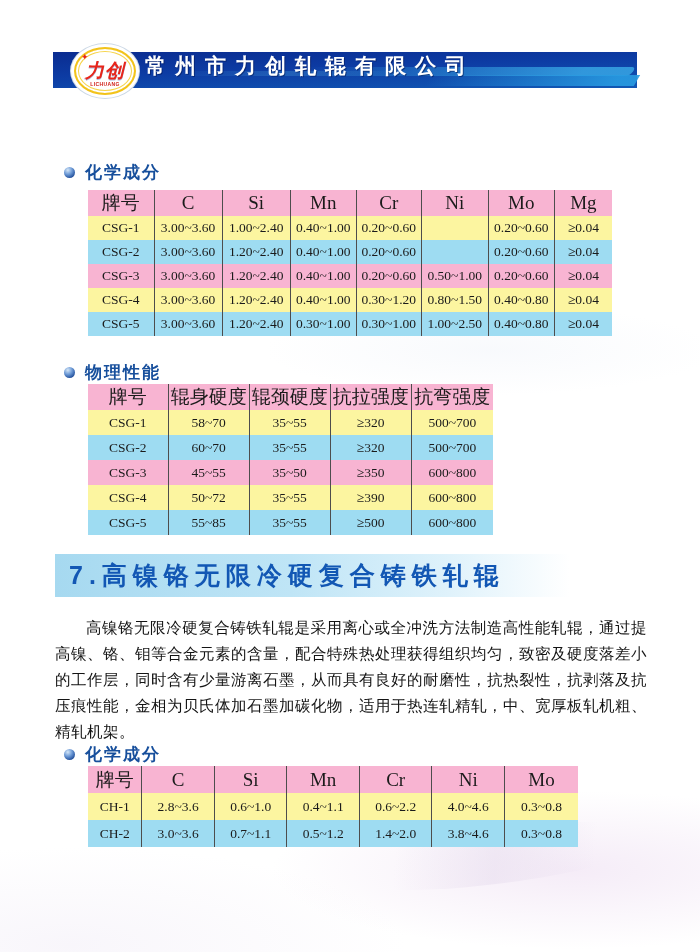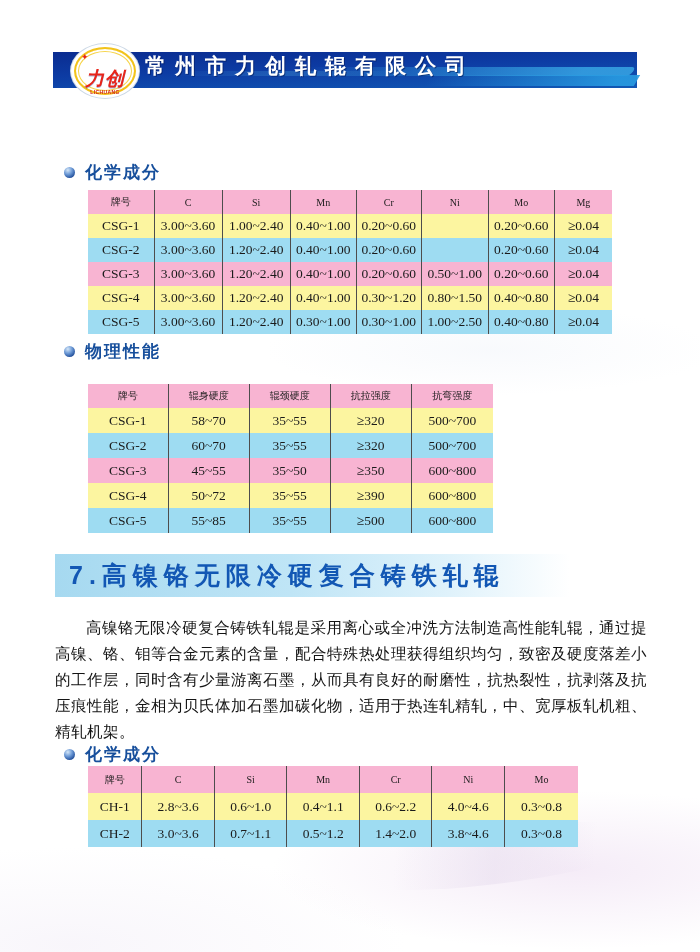--- a/index.html
+++ b/index.html
@@ -42,44 +42,44 @@
     text-shadow:1px 1px 0 rgba(0,20,80,.55);
   }
   .logo{
     position:absolute;left:21px;top:-5px;width:58px;height:44px;
     background:#ffffff;border:2px solid #f2c31b;border-radius:50%;
     box-shadow:0 0 0 3px #ffffff, 0 0 0 4px #cdd9e6, inset 0 0 0 2px #ffffff, inset 0 0 0 3px #f6d44a;
     text-align:center;z-index:2;
   }
   .logo-text{
     color:#e8251a;font-weight:bold;font-style:italic;font-size:19px;line-height:1;
-    margin-top:20px;letter-spacing:1px;text-shadow:0 1px 0 rgba(20,60,160,.35);
+    margin-top:12px;letter-spacing:1px;text-shadow:0 1px 0 rgba(20,60,160,.35);
   }
   .logo-sub{color:#d02018;font-size:5px;font-weight:bold;letter-spacing:.4px;margin-top:2px;line-height:1;}
   .logo-star{position:absolute;left:5px;top:4px;color:#e8251a;font-size:9px;line-height:1;}
 
   
   .section-label{
     position:absolute;display:flex;align-items:center;gap:10px;
     font-weight:bold;font-size:17px;color:#174f9c;letter-spacing:2px;font-family:Liberation Mono, monospace;
   }
   .bullet{
     width:11px;height:11px;border-radius:50%;flex:0 0 auto;
     background:radial-gradient(circle at 35% 28%, #d5e6f7 0%, #6d9ad6 40%, #123f8e 85%);
   }
   .lbl1{left:64px;top:161px;}
-  .lbl2{left:64px;top:340px;}
+  .lbl2{left:64px;top:361px;}
   .lbl3{left:64px;top:743px;}
 
   
   table.dtable{
     position:absolute;border-collapse:collapse;table-layout:fixed;
     font-family:"Liberation Serif",serif;font-size:13.5px;color:#1b1b1b;text-align:center;
   }
-  .dtable th{font-weight:normal;font-size:10px;}
+  .dtable th{font-weight:normal;font-size:19px;}
   .dtable th,.dtable td{padding:0;overflow:hidden;white-space:nowrap;}
   .dtable td+td,.dtable th+th{border-left:1px solid #4d4d4d;}
   .row-header th{background:#f8b4d2;}
   .row-yellow td{background:#fcf5a0;}
   .row-blue   td{background:#9edcf2;}
   .row-pink   td{background:#f8b4d2;}
 
   .t1{left:88px;top:190px;width:524px;}
   .t1 th,.t1 td{height:24px;}
   .t2{left:88px;top:384px;width:405px;}

